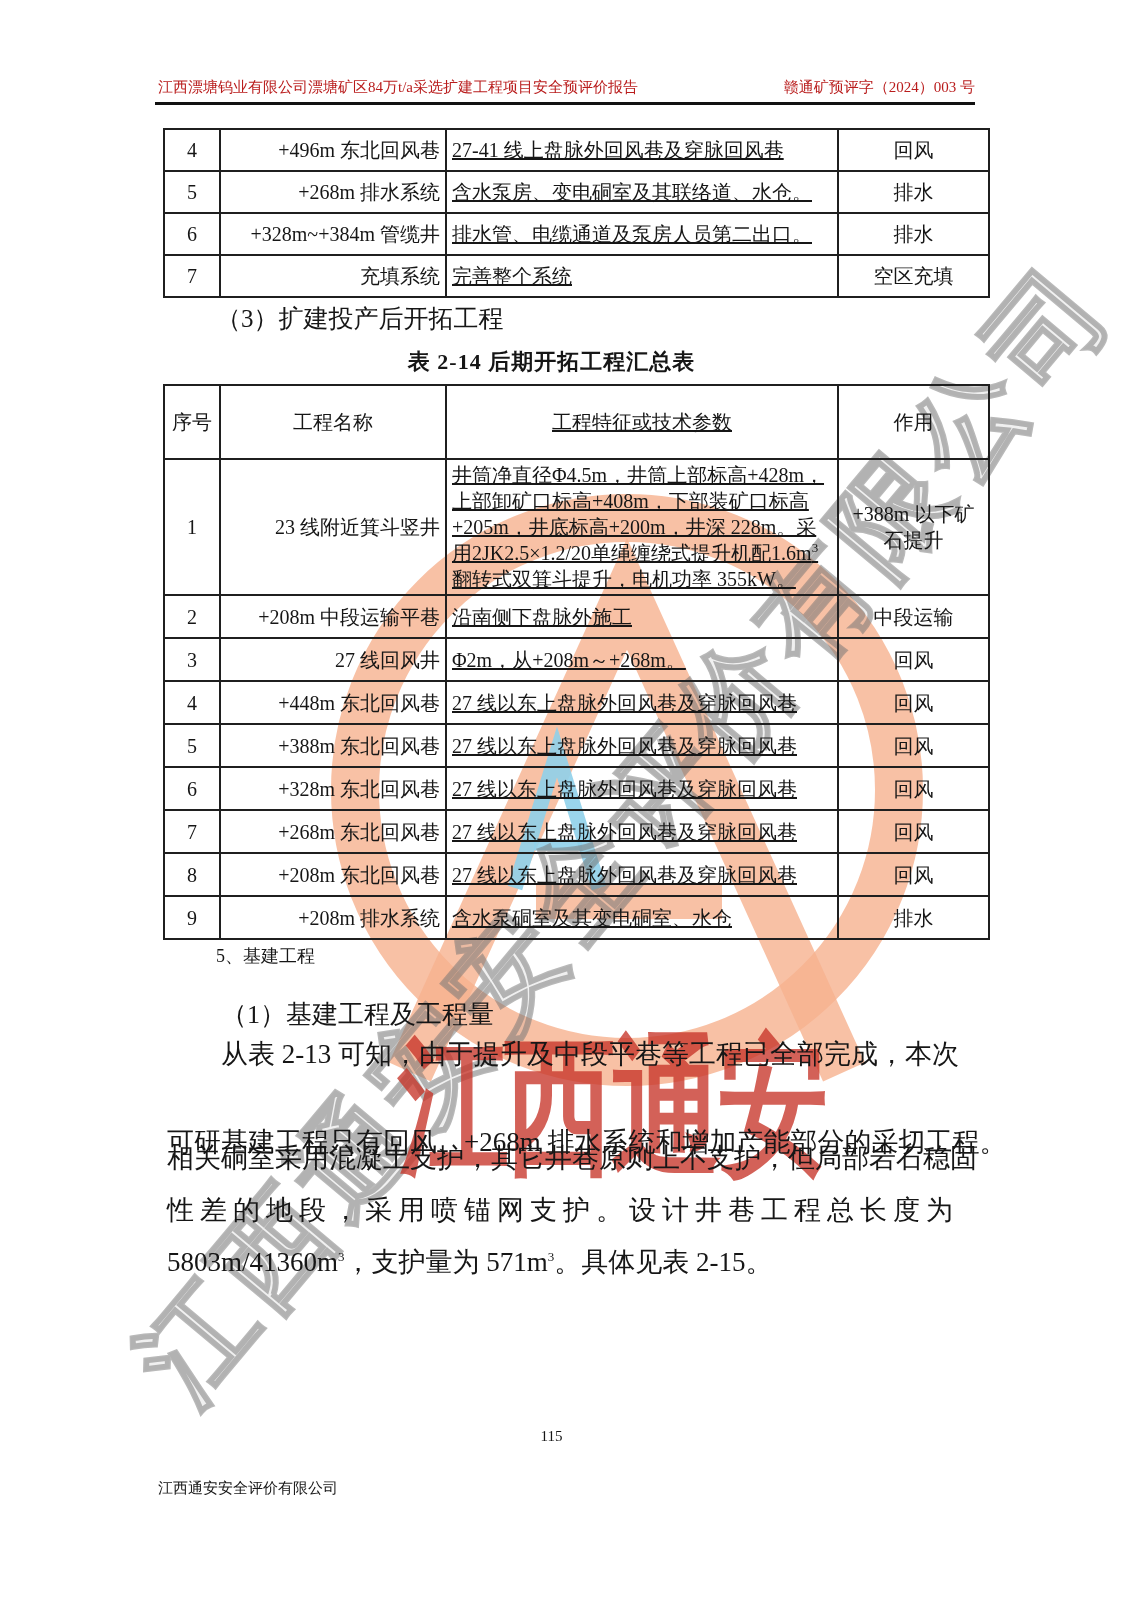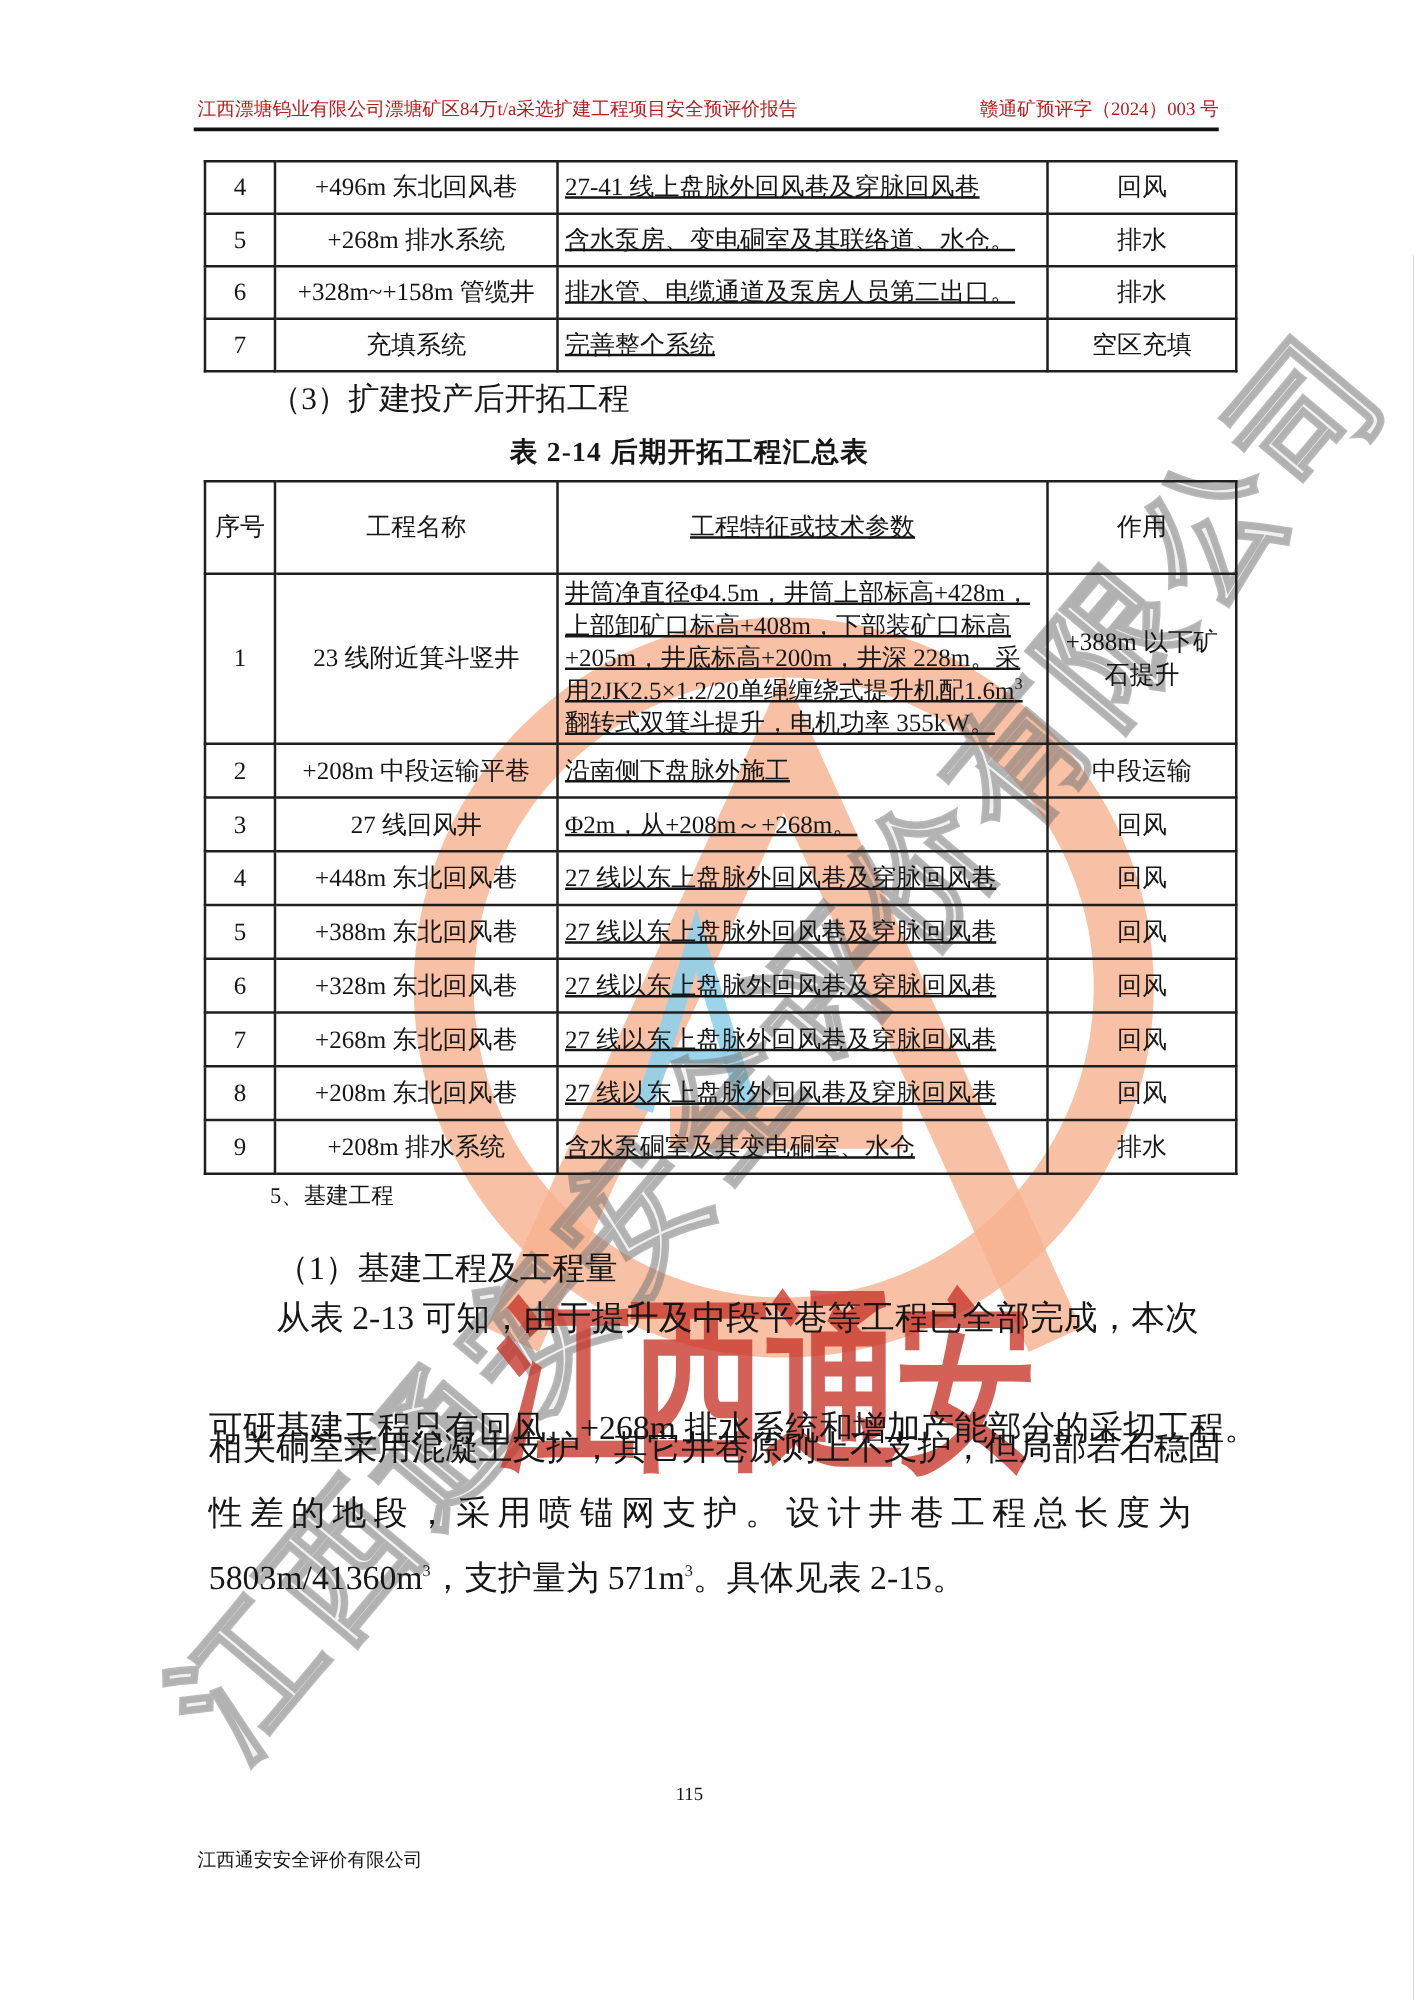--- a/index.html
+++ b/index.html
@@ -43,21 +43,21 @@
   .p1 { top:1036px; text-indent:54px; }
   .p2 { top:1104px;margin-top:20px; }
   .p3 { top:1140px; }
   .p4 { top:1192px; letter-spacing:6px; }
   .p5 { top:1244px; }
   sup { font-size:13px; line-height:0; }
   
   table.tbl { position:absolute; border-collapse:collapse; table-layout:fixed; background:transparent; }
   .tbl td { border:2px solid #1f1f1f; font-size:20px; line-height:26px; vertical-align:middle; padding:2px 5px; overflow:hidden; }
   .c-no   { text-align:center; width:44px; padding:2px 2px; }
-  .c-name { width:214px; text-align:center; padding-left:10px; }
+  .c-name { width:214px; text-align:right; padding-left:10px; }
   .c-desc { width:380px; text-align:left; padding-left:10px;text-decoration:underline; }
   .c-role { width:139px; text-align:center; word-break:break-all; padding:2px 8px; }
   .tbl-top  { left:163px; top:128px; width:777px; }
   .tbl-214  { left:163px; top:384px; width:777px; }
   tr.rh  { height:42px; }
   tr.rh2 { height:43px; }
   tr.rhdr { height:74px; }
   tr.rbig { height:134px; }
   .th-cell { text-align:center; font-size:20px; }
 </style>
@@ -91,21 +91,21 @@
         <td class="c-role">回风</td>
       </tr>
       <tr class="rh">
         <td class="c-no">5</td>
         <td class="c-name">+268m 排水系统</td>
         <td class="c-desc">含水泵房、变电硐室及其联络道、水仓。</td>
         <td class="c-role">排水</td>
       </tr>
       <tr class="rh">
         <td class="c-no">6</td>
-        <td class="c-name">+328m~+158m 管缆井</td>
+        <td class="c-name">+328m~+384m 管缆井</td>
         <td class="c-desc">排水管、电缆通道及泵房人员第二出口。</td>
         <td class="c-role">排水</td>
       </tr>
       <tr class="rh">
         <td class="c-no">7</td>
         <td class="c-name">充填系统</td>
         <td class="c-desc">完善整个系统</td>
         <td class="c-role">空区充填</td>
       </tr>
     </tbody>

